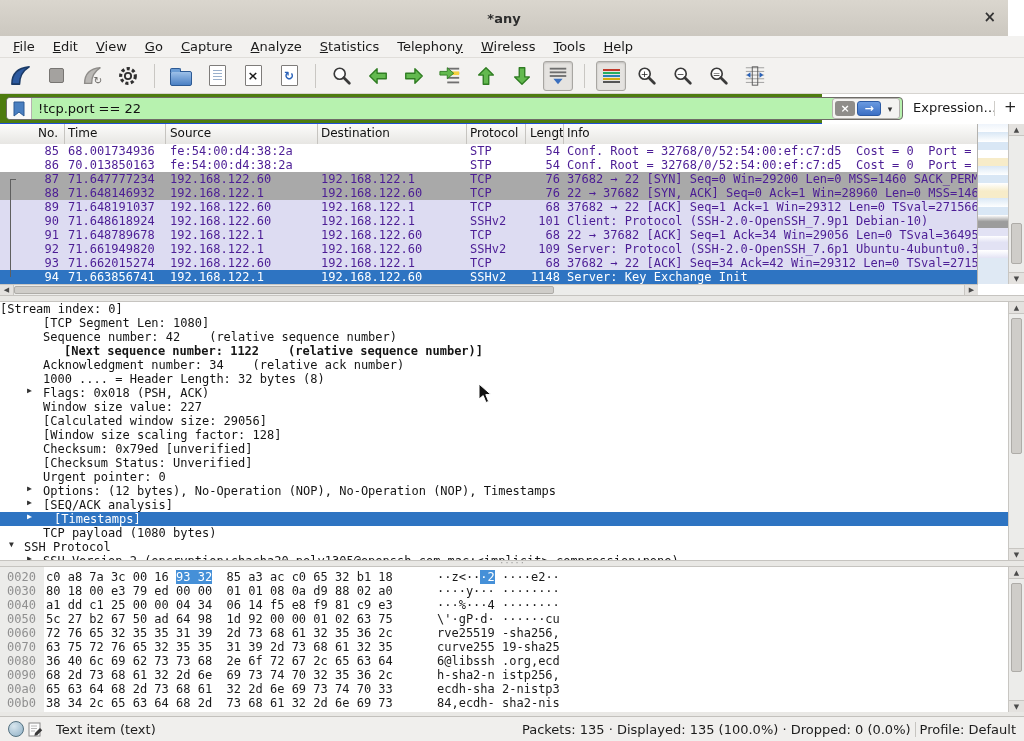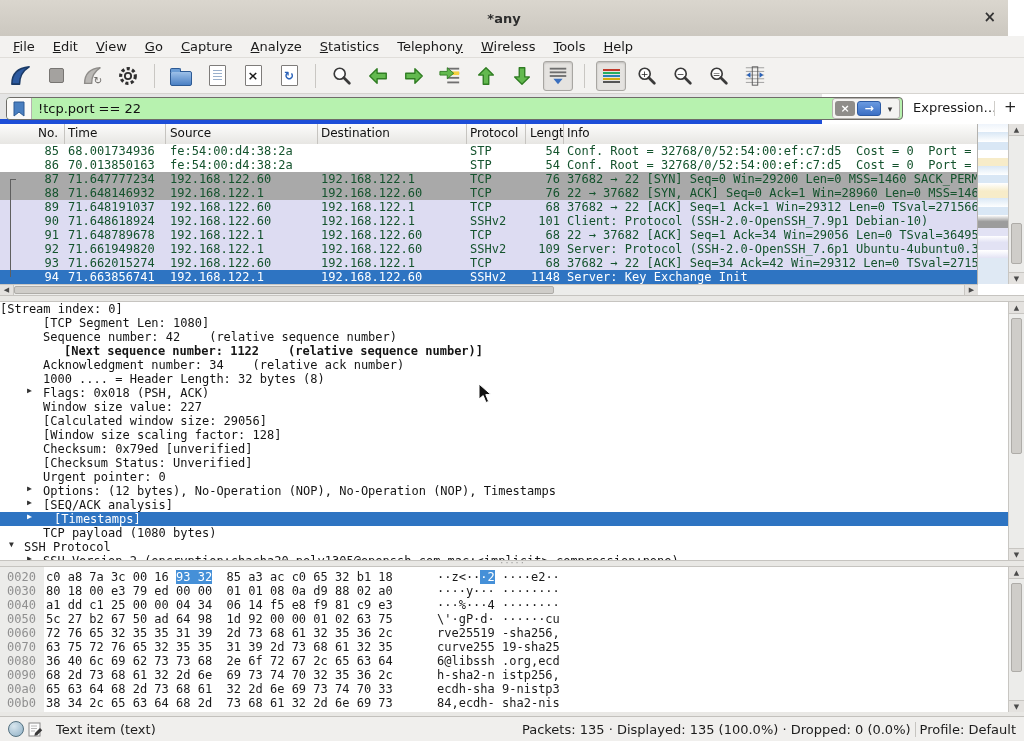--- a/index.html
+++ b/index.html
@@ -31,22 +31,22 @@
             border:1px solid #2c5a94;border-bottom:none;border-radius:2px 2px 0 0}
   .i-doc{display:flex;width:15px;height:19px;background:#fff;border:1px solid #7e7c7a;border-radius:1px;
          align-items:center;justify-content:center;position:relative}
   .i-doclines{display:block;width:9px;height:11px;
          background:repeating-linear-gradient(to bottom,#9ab0cc 0 1px,transparent 1px 3px)}
   .i-x{font:bold 13px/1 "DejaVu Sans",sans-serif;color:#1a1a1a}
   .i-r{font:bold 12px/1 "DejaVu Sans",sans-serif;color:#2a62b8}
   .i-cl{display:flex;flex-direction:column;gap:1px;width:17px}
   .i-cl i{height:2px;display:block}
   
-  .filterbar{position:absolute;left:0;top:94px;width:822px;height:30px;background:#e5e5e5;
-             border-bottom:5px solid #1d4ed8;box-sizing:border-box}
+  .filterbar{position:absolute;left:0;top:94px;width:822px;height:30px;background:#4d7c0f;
+             border-bottom:1px solid #1d4ed8;box-sizing:border-box}
   .fw{position:absolute;left:6px;top:3px;width:897px;height:23px;border:1px solid #6e6c68;border-radius:4px;
       background:#b7f2af;display:flex;align-items:center;box-sizing:border-box;overflow:hidden}
   .fbm{width:24px;height:100%;background:#fbfaf8;border-right:1px solid #b5b3af;display:flex;
        align-items:center;justify-content:center;flex:none}
   .ftext{flex:1;background:transparent;border:none;outline:none;height:100%;
          font:13px "DejaVu Sans",sans-serif;color:#111;padding:0 0 0 6px;min-width:0}
   .fgroup{height:19px;margin-right:2px;background:#f4f3f1;border:1px solid #b5b3af;border-radius:3px;
           display:flex;align-items:center;gap:2px;padding:0 2px;flex:none}
   .fclear{width:20px;height:15px;background:#8f8d8a;border-radius:3px;color:#fff;
           font:bold 11px/15px "DejaVu Sans",sans-serif;text-align:center}
@@ -60,21 +60,21 @@
   .fsep{position:absolute;left:994px;top:7px;width:1px;height:15px;background:#cfcdc9}
   .fplus{position:absolute;left:1004px;top:4px;font:15px "DejaVu Sans",sans-serif;color:#222}
   
   .plist{position:absolute;left:0;top:124px;width:1024px;height:171px;background:#fff}
   .phead{position:absolute;left:0;top:0;right:46px;height:20px;display:flex;border-bottom:1px solid #b8b6b2}
   .ph{font:12px "DejaVu Sans",sans-serif;line-height:19px;color:#111;padding-left:4px;
       border-right:1px solid #c6c4c0;box-sizing:border-box;flex:none;overflow:hidden;white-space:nowrap;
       background:linear-gradient(#fcfcfb,#e7e6e3)}
   .phead .c-info{flex:1}
   .prows{position:absolute;left:0;top:20px;right:46px;height:140px;overflow:hidden}
-  .prow{display:flex;height:14px;line-height:14px;font:12px "DejaVu Sans Mono",monospace;color:#14532d}
+  .prow{display:flex;height:14px;line-height:14px;font:12px "DejaVu Sans Mono",monospace;color:#4c1d95}
   .prow span{box-sizing:border-box;flex:none;overflow:hidden;white-space:pre}
   .c-no{width:65px;text-align:right;padding-right:6px}
   .c-time{width:101px;padding-left:3px}
   .c-src{width:152px;padding-left:4px}
   .c-dst{width:149px;padding-left:3px}
   .c-proto{width:59px;padding-left:3px}
   .c-len{width:38px;text-align:right;padding-right:4px}
   .c-info{flex:1 !important;padding-left:3px}
   .r-stp{background:#ffffff}
   .r-syn{background:#a9a9a9}
@@ -544,21 +544,21 @@
         <span class="hx-ascii">6@libssh .org,ecd</span>
       </div>
       <div class="hxrow">
         <span class="hx-off">0090</span>
         <span class="hx-bytes">68 2d 73 68 61 32 2d 6e  69 73 74 70 32 35 36 2c</span>
         <span class="hx-ascii">h-sha2-n istp256,</span>
       </div>
       <div class="hxrow">
         <span class="hx-off">00a0</span>
         <span class="hx-bytes">65 63 64 68 2d 73 68 61  32 2d 6e 69 73 74 70 33</span>
-        <span class="hx-ascii">ecdh-sha 9-nistp3</span>
+        <span class="hx-ascii">ecdh-sha 2-nistp3</span>
       </div>
       <div class="hxrow">
         <span class="hx-off">00b0</span>
         <span class="hx-bytes">38 34 2c 65 63 64 68 2d  73 68 61 32 2d 6e 69 73</span>
         <span class="hx-ascii">84,ecdh- sha2-nis</span>
       </div>
     </div>
   <div class="vsb xscroll">
     <span class="sar up"></span>
     <span class="thumb" style="top:16px;height:60%"></span>

